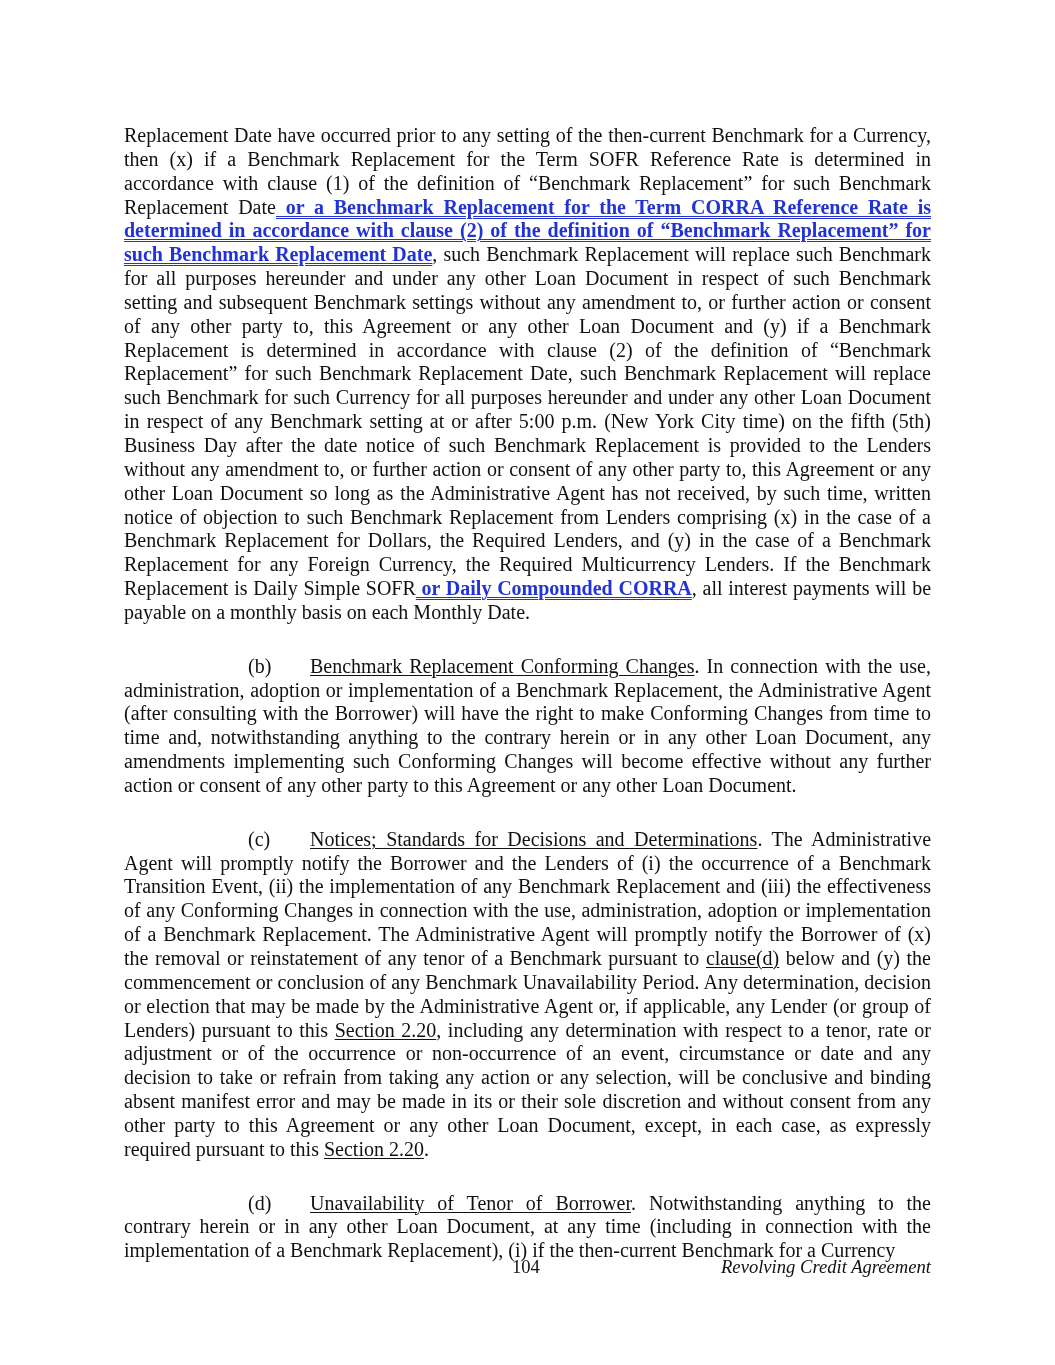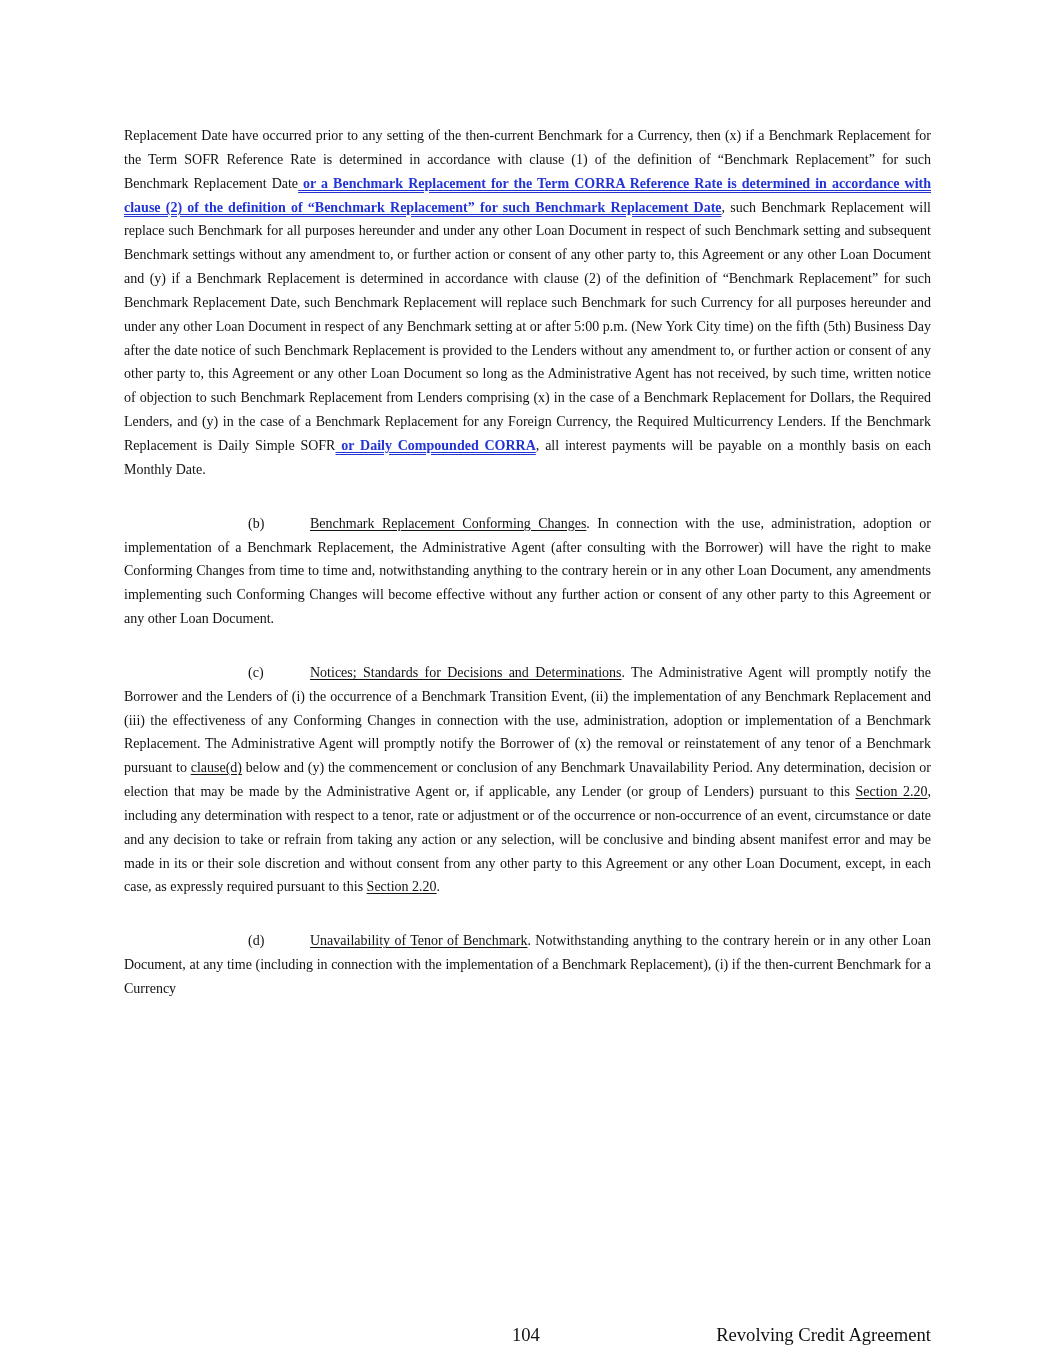--- a/index.html
+++ b/index.html
@@ -1,49 +1,49 @@
 <!DOCTYPE html>
 <html><head>
 <meta charset="utf-8">
 <style>
   html, body { margin: 0; padding: 0; background: #ffffff; }
   body { width: 1055px; height: 1365px; position: relative; overflow: hidden; }
   .page {
     position: absolute; left: 124px; top: 124px; width: 807px;
-    font-family: "Liberation Serif", serif; font-size: 14px; line-height: 23.85px;
+    font-family: "Liberation Serif", serif; font-size: 20px; line-height: 23.85px;
     color: #111111;
   }
   .para { text-align: justify; margin: 0; }
   .para + .para { margin-top: 30px; }
   .indent { display: inline-block; width: 124px; }
   .label { display: inline-block; width: 62px; }
   .u { text-decoration: underline; text-underline-offset: 2px; text-decoration-thickness: 1px; }
   .ins {
     color: #2233d6; font-weight: bold;
     text-decoration: underline double; text-underline-offset: 2px;
     text-decoration-thickness: 1px;
   }
   .footer {
-    position: absolute; top: 1324px; left: 0; width: 1055px; height: 24px;
+    position: absolute; top: 1256px; left: 0; width: 1055px; height: 24px;
     font-family: "Liberation Serif", serif; font-size: 18.6px; color: #111111;
   }
   .page-num { position: absolute; left: 512px; }
-  .doc-title { position: absolute; right: 124px; }
+  .doc-title { position: absolute; right: 124px; font-style: italic; }
 </style>
 </head>
 <body>
 
 <div class="page">
 
   <p class="para"><span>Replacement Date have occurred prior to any setting of the then-current Benchmark for a Currency, then (x) if a Benchmark Replacement for the Term SOFR Reference Rate is determined in accordance with clause (1) of the definition of “Benchmark Replacement” for such Benchmark Replacement Date</span><span class="ins"> or a Benchmark Replacement for the Term CORRA Reference Rate is determined in accordance with clause (2) of the definition of “Benchmark Replacement” for such Benchmark Replacement Date</span><span>, such Benchmark Replacement will replace such Benchmark for all purposes hereunder and under any other Loan Document in respect of such Benchmark setting and subsequent Benchmark settings without any amendment to, or further action or consent of any other party to, this Agreement or any other Loan Document and (y) if a Benchmark Replacement is determined in accordance with clause (2) of the definition of “Benchmark Replacement” for such Benchmark Replacement Date, such Benchmark Replacement will replace such Benchmark for such Currency for all purposes hereunder and under any other Loan Document in respect of any Benchmark setting at or after 5:00 p.m. (New York City time) on the fifth (5th) Business Day after the date notice of such Benchmark Replacement is provided to the Lenders without any amendment to, or further action or consent of any other party to, this Agreement or any other Loan Document so long as the Administrative Agent has not received, by such time, written notice of objection to such Benchmark Replacement from Lenders comprising (x) in the case of a Benchmark Replacement for Dollars, the Required Lenders, and (y) in the case of a Benchmark Replacement for any Foreign Currency, the Required Multicurrency Lenders.  If the Benchmark Replacement is Daily Simple SOFR</span><span class="ins"> or Daily Compounded CORRA</span><span>, all interest payments will be payable on a monthly basis on each Monthly Date.</span></p>
 
   <p class="para"><span class="indent"></span><span class="label">(b)</span><span class="u">Benchmark Replacement Conforming Changes</span><span>. In connection with the use, administration, adoption or implementation of a Benchmark Replacement, the Administrative Agent (after consulting with the Borrower) will have the right to make Conforming Changes from time to time and, notwithstanding anything to the contrary herein or in any other Loan Document, any amendments implementing such Conforming Changes will become effective without any further action or consent of any other party to this Agreement or any other Loan Document.</span></p>
 
   <p class="para"><span class="indent"></span><span class="label">(c)</span><span class="u">Notices; Standards for Decisions and Determinations</span><span>.  The Administrative Agent will promptly notify the Borrower and the Lenders of (i) the occurrence of a Benchmark Transition Event, (ii) the implementation of any Benchmark Replacement and (iii) the effectiveness of any Conforming Changes in connection with the use, administration, adoption or implementation of a Benchmark Replacement. The Administrative Agent will promptly notify the Borrower of (x) the removal or reinstatement of any tenor of a Benchmark pursuant to </span><span class="u">clause(d)</span><span> below and (y) the commencement or conclusion of any Benchmark Unavailability Period. Any determination, decision or election that may be made by the Administrative Agent or, if applicable, any Lender (or group of Lenders) pursuant to this </span><span class="u">Section 2.20</span><span>, including any determination with respect to a tenor, rate or adjustment or of the occurrence or non-occurrence of an event, circumstance or date and any decision to take or refrain from taking any action or any selection, will be conclusive and binding absent manifest error and may be made in its or their sole discretion and without consent from any other party to this Agreement or any other Loan Document, except, in each case, as expressly required pursuant to this </span><span class="u">Section 2.20</span><span>.</span></p>
 
-  <p class="para"><span class="indent"></span><span class="label">(d)</span><span class="u">Unavailability of Tenor of Benchmark</span><span>.  Notwithstanding anything to the contrary herein or in any other Loan Document, at any time (including in connection with the implementation of a Benchmark Replacement), (i) if the then-current Benchmark for a Currency</span></p>
+  <p class="para"><span class="indent"></span><span class="label">(d)</span><span class="u">Unavailability of Tenor of Borrower</span><span>.  Notwithstanding anything to the contrary herein or in any other Loan Document, at any time (including in connection with the implementation of a Benchmark Replacement), (i) if the then-current Benchmark for a Currency</span></p>
 
 </div>
 
 <div class="footer">
   <span class="page-num">104</span>
   <span class="doc-title">Revolving Credit Agreement</span>
 </div>
 
 </body></html>

